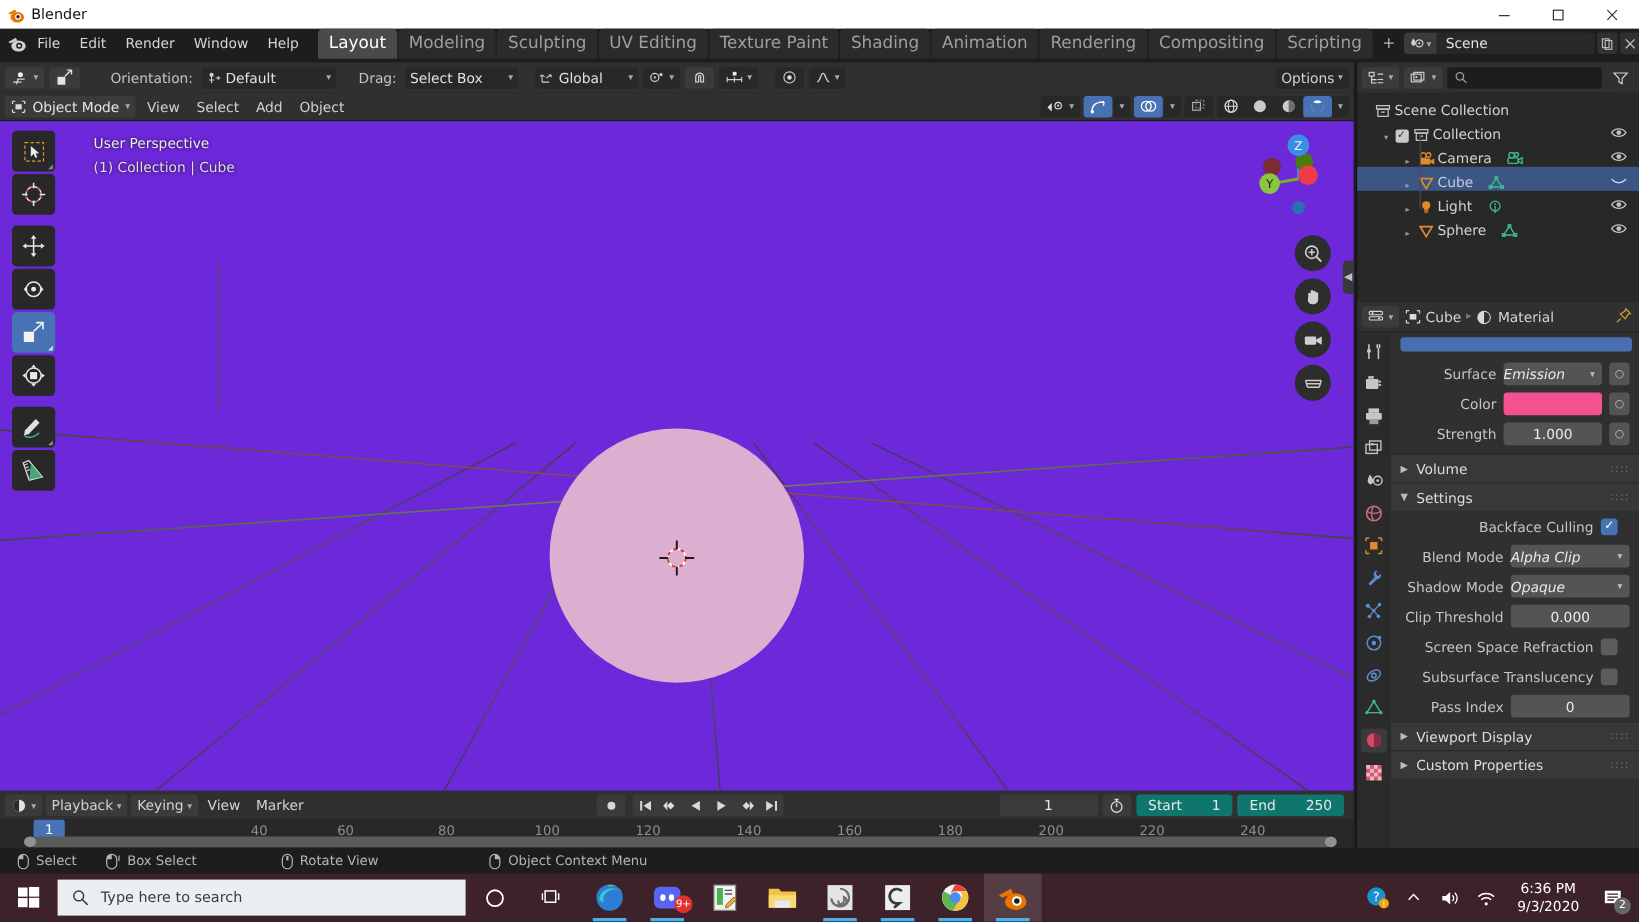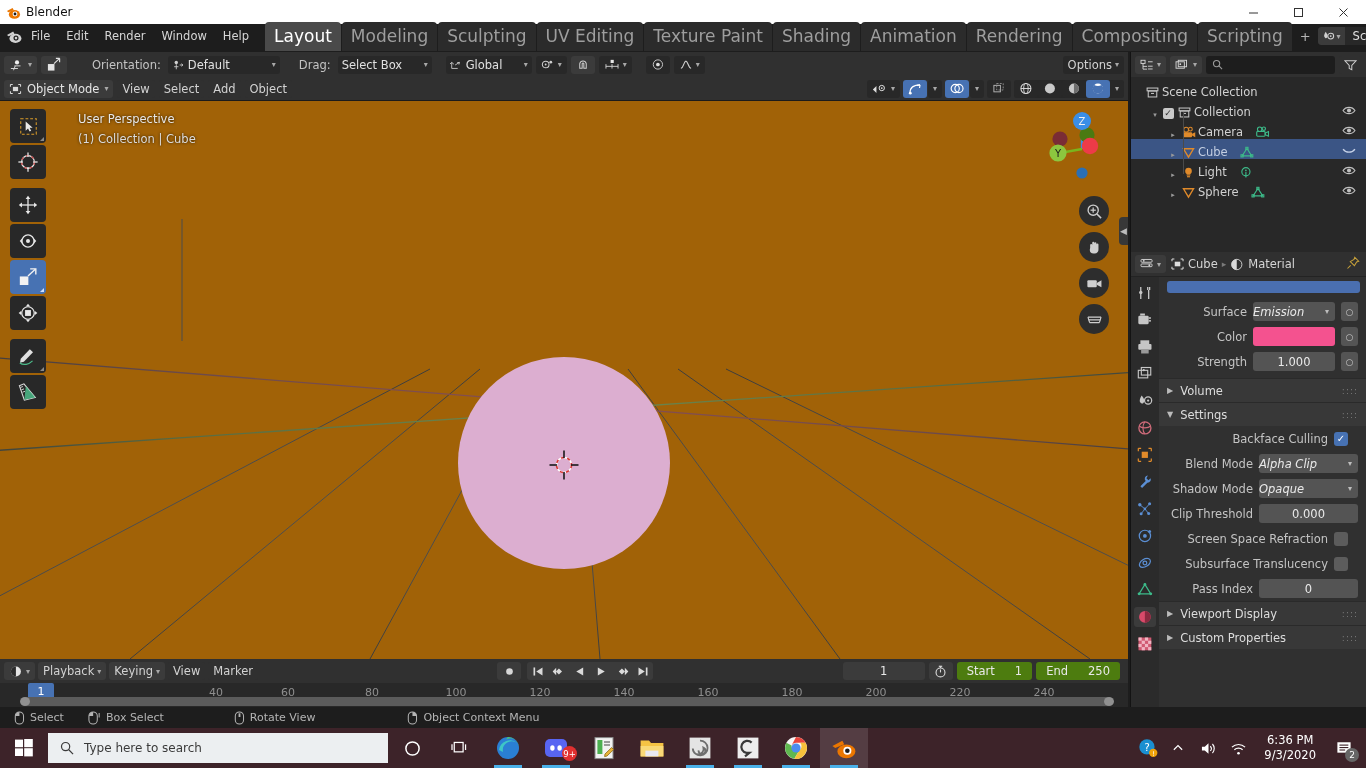--- a/index.html
+++ b/index.html
@@ -29,21 +29,21 @@
   .topbar {
     position:absolute; left:0; top:24px; width:1366px; height:24px;
     background:#1d1d1d; display:flex; align-items:center; padding-left:6px;
   }
   .blender-logo { width:22px; display:flex; justify-content:center; }
   .menu-item {
     padding:3px 8px; color:#d6d6d6; font-size:11.5px; border-radius:3px; white-space:nowrap;
   }
   .wtabs { display:flex; align-items:center; margin-left:8px; gap:1px; }
   .wtab {
-    padding:4px 9px 5px; font-size:17px; color:#9e9e9e;
+    padding:4px 9px 5px; font-size:14px; color:#9e9e9e;
     background:#2b2b2b; border-radius:4px 4px 0 0; white-space:nowrap;
   }
   .wtab.active { background:#4a4a4a; color:#ffffff; }
   .wtab.plus { background:transparent; color:#b5b5b5; padding:3px 7px; font-size:13px; }
   .topbar-right { margin-left:auto; display:flex; align-items:center; gap:2px; padding-right:4px; }
   .scene-field {
     display:flex; align-items:center; height:18px; background:#282828;
     border-radius:3px; overflow:hidden;
   }
   .scene-icon-btn {
@@ -80,21 +80,21 @@
   .dropfield {
     display:flex; align-items:center; height:18px; background:#282828;
     border-radius:3px; padding:0 4px 0 4px; gap:4px; min-width:92px;
   }
   .dropfield .dv { flex:1; color:#e0e0e0; font-size:11.5px; }
   .mode-field { display:flex; align-items:center; height:18px; background:#3b3b3b; border-radius:3px; padding:0 5px; gap:5px; }
 
   
   .viewport {
     position:absolute; left:0; top:101px; width:1128px; height:558px;
-    background:#a16207; overflow:hidden;
+    background:#6d28d9; overflow:hidden;
   }
   .vp-grid { position:absolute; inset:0; }
   .vp-text { position:absolute; left:78px; top:11px; color:#e8e8e8; font-size:11.5px; text-shadow:0 0 3px rgba(0,0,0,.8); }
   .vp-text2 { position:absolute; left:78px; top:31px; color:#dcdcdc; font-size:11.5px; text-shadow:0 0 3px rgba(0,0,0,.8); }
 
   .sphere {
     position:absolute; left:458px; top:256px; width:212px; height:212px;
     border-radius:50%; background:#dcaed0;
   }
   .cursor3d { position:absolute; left:548px; top:348px; width:32px; height:32px; }
@@ -127,22 +127,22 @@
   }
   .tl-play { display:flex; align-items:center; gap:2px; }
   .tl-rec { width:24px; height:18px; background:#3b3b3b; border-radius:3px 3px 3px 3px; display:flex;align-items:center;justify-content:center; }
   .tl-grp { display:flex; background:#3b3b3b; border-radius:3px; overflow:hidden; }
   .tl-b { width:21px; height:18px; display:flex; align-items:center; justify-content:center; color:#dadada; }
   .frame-field {
     height:18px; min-width:82px; background:#3b3b3b; border-radius:3px;
     display:flex; align-items:center; justify-content:center; font-size:11.5px; color:#e8e8e8;
   }
   .se-field {
-    height:18px; background:#4d7c0f; border-radius:3px; display:flex; align-items:center;
-    padding:0 10px; gap:20px; font-size:11.5px; color:#e8e8e8;
+    height:18px; background:#0f766e; border-radius:3px; display:flex; align-items:center;
+    padding:0 10px; gap:25px; font-size:11.5px; color:#e8e8e8;
   }
   .timeline-body {
     position:absolute; left:0; top:683px; width:1128px; height:24px;
     background:#282828; overflow:hidden;
   }
   .tick { position:absolute; top:3px; color:#8f8f8f; font-size:11px; transform:translateX(-50%); }
   .playhead { position:absolute; top:0; width:26px; height:17px; background:#4772b3;
      border-radius:2px; display:flex; align-items:center; justify-content:center; color:#fff; font-size:11px; }
   .tl-scroll { position:absolute; left:0; bottom:1px; width:1128px; height:9px; }
   .tl-scroll-bar { position:absolute; left:24px; right:18px; top:0; height:9px; background:#5b5b5b; border-radius:5px; }

